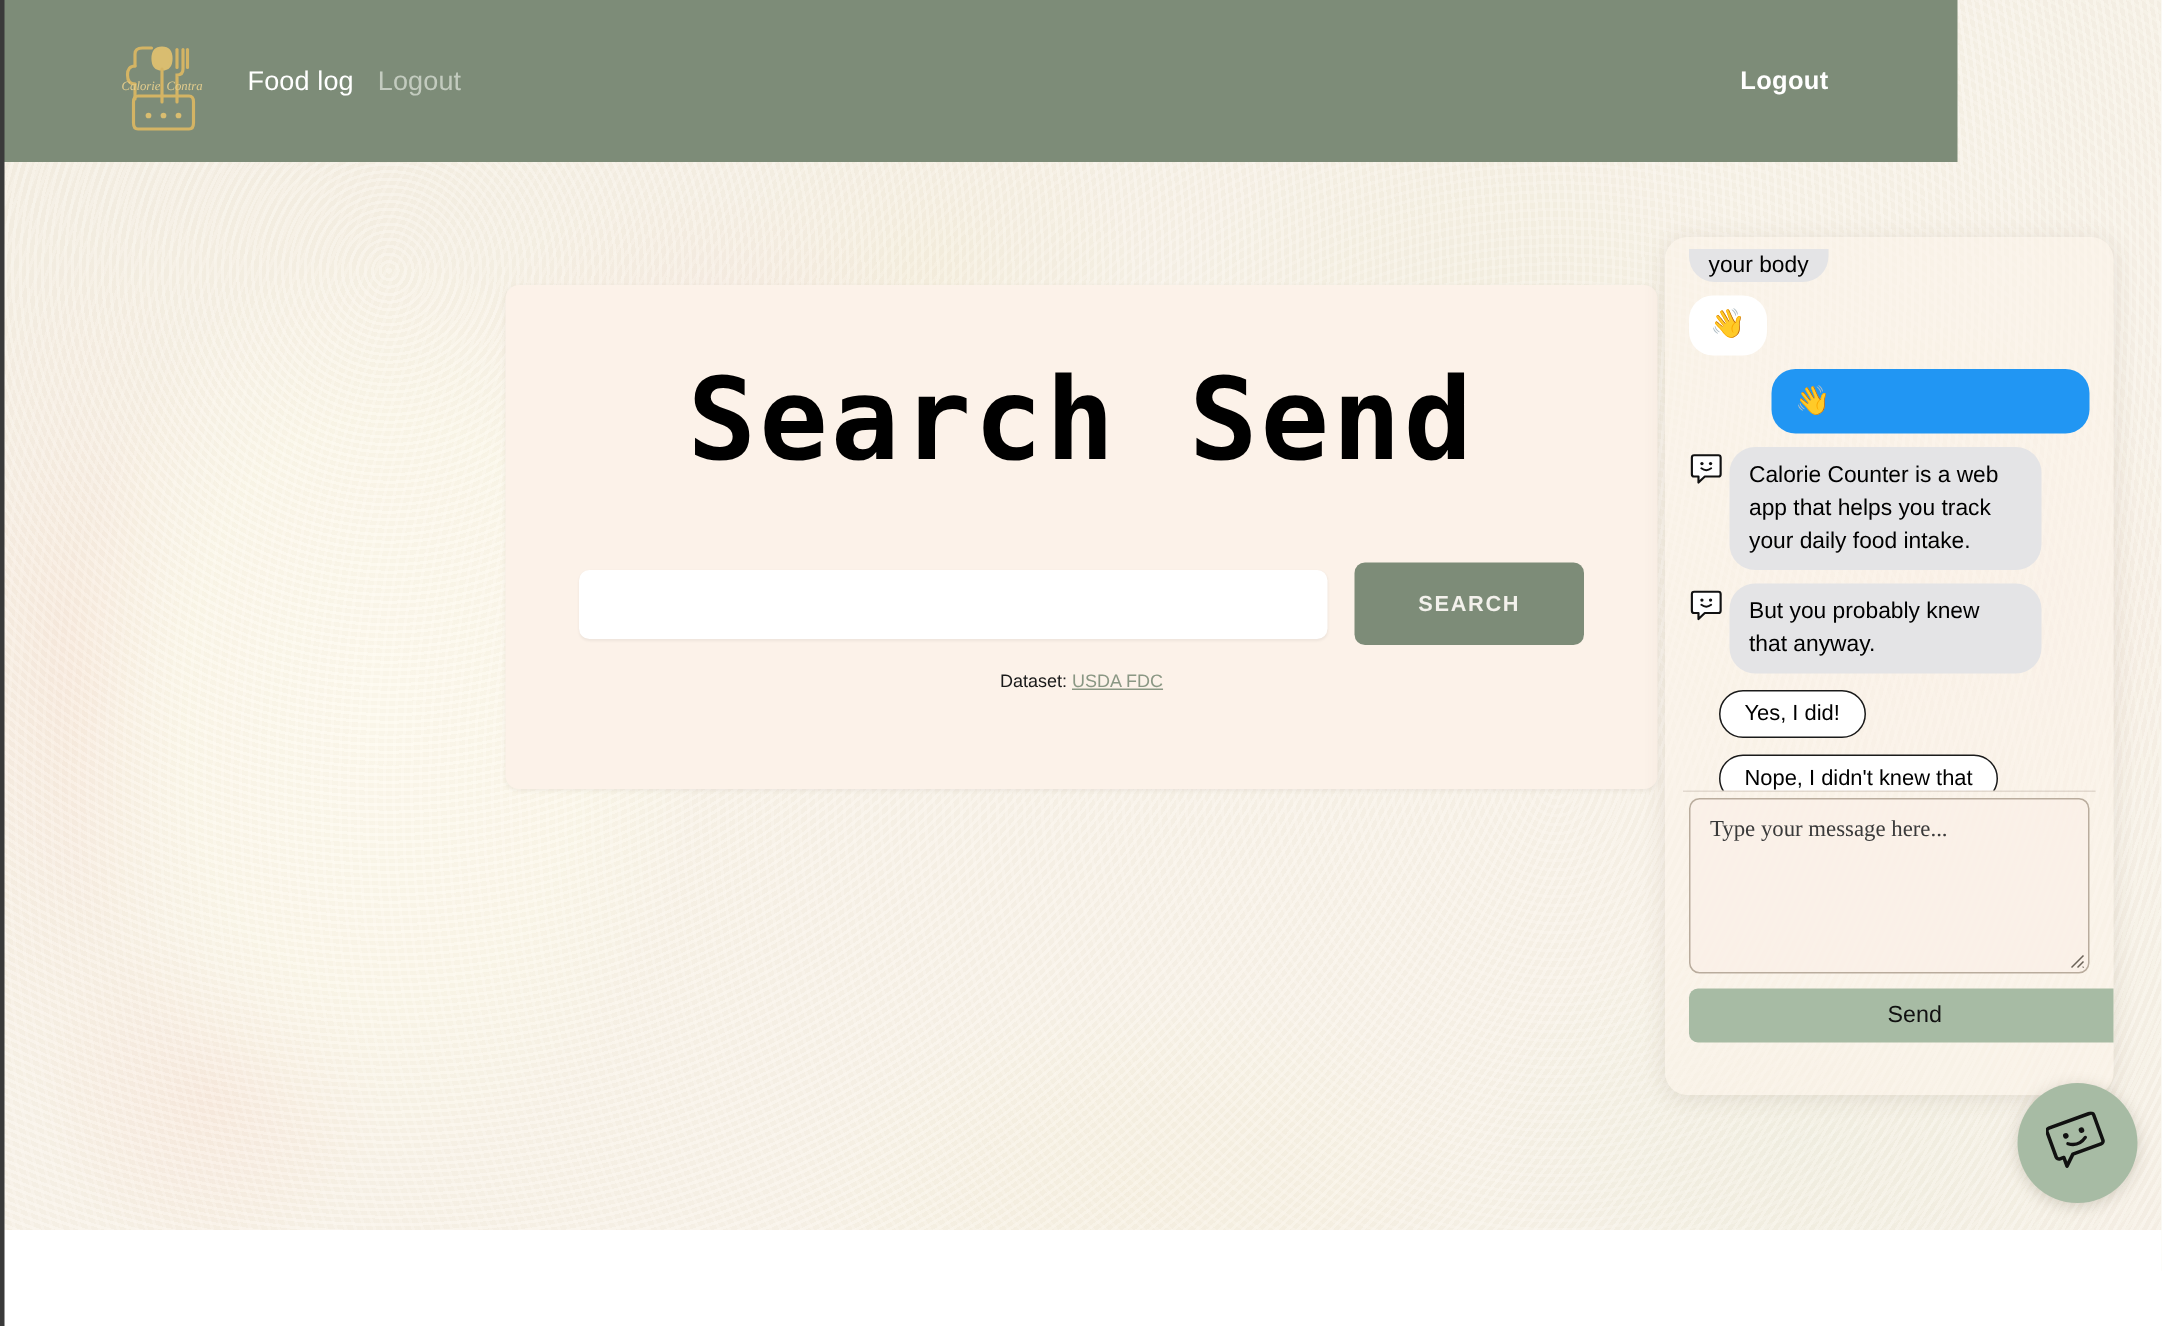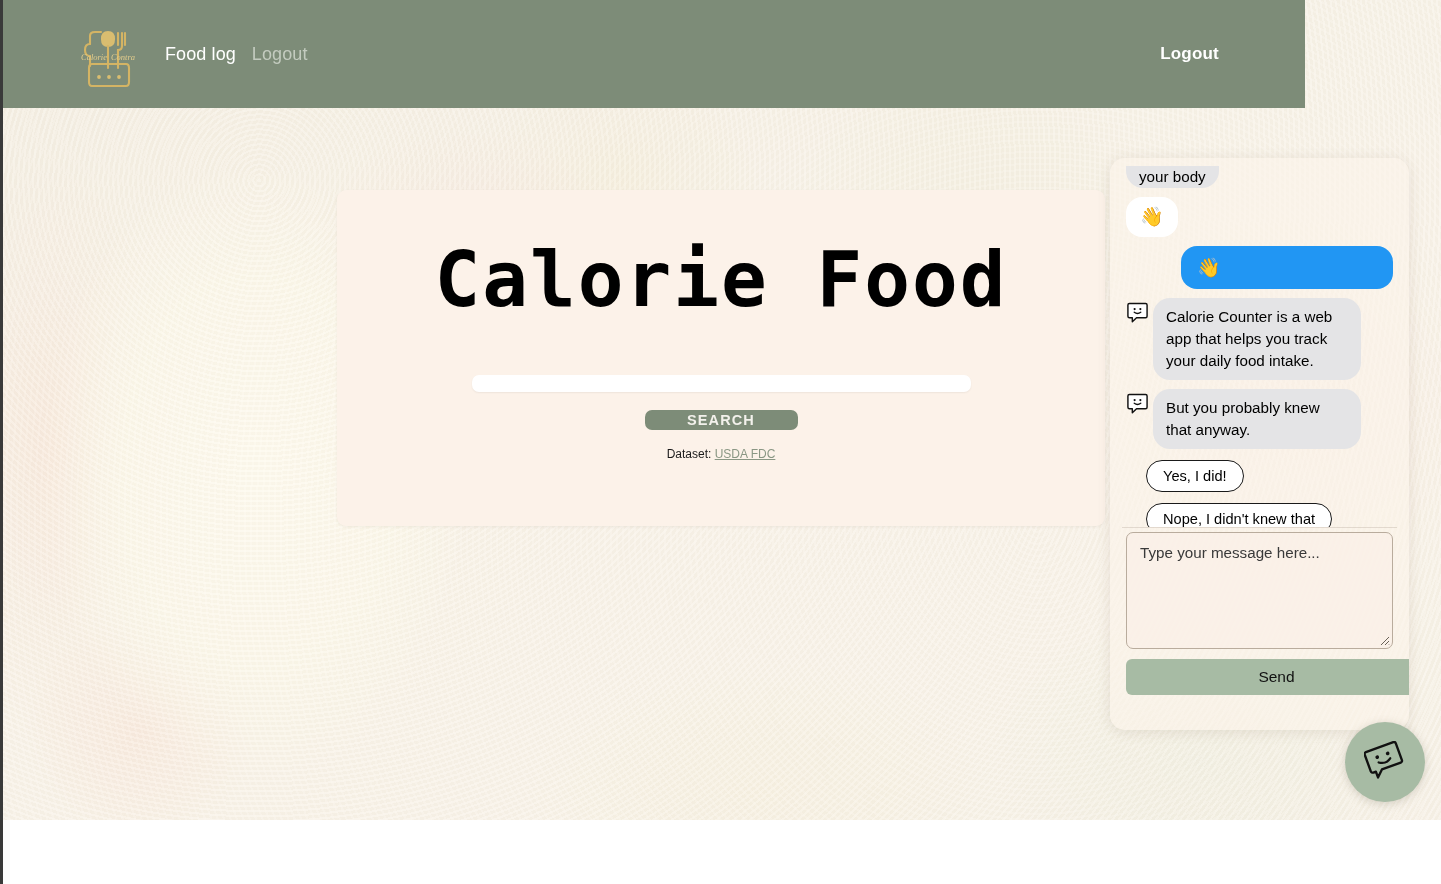--- a/index.html
+++ b/index.html
@@ -140,21 +140,20 @@
     line-height: 1;
   }
   .search-row {
     position: absolute;
     left: 49px; top: 185px;
     width: 670px;
     height: 55px;
     display: flex;
     align-items: center;
     gap: 18px;
-    flex-direction: column;
   }
   .search-input {
     width: 499px;
     height: 46px;
     background: #ffffff;
     border: none;
     border-radius: 7px;
     padding: 0 14px;
     font-family: "Liberation Sans", sans-serif;
     font-size: 15px;
@@ -279,21 +278,21 @@
     width: 299px;
     padding: 0 16px;
   }
   .chat-textarea {
     width: 267px;
     height: 117px;
     background: rgba(250,240,231,.92);
     border: 1px solid #b9ac9d;
     border-radius: 7px;
     padding: 11px 13px;
-    font-family: Liberation Sans, sans-serif;
+    font-family: Liberation Serif, serif;
     font-size: 15.2px;
     color: #1c1c1c;
     resize: none;
     outline: none;
     display: block;
   }
   .chat-textarea::placeholder { color: #3a3a3a; }
   .resize-grip {
     position: absolute;
     right: 19px; top: 103px;
@@ -365,21 +364,21 @@
 
     <div class="nav-links">
       <a class="nav-link active">Food log</a>
       <a class="nav-link muted">Logout</a>
     </div>
 
     <a class="logout-link">Logout</a>
   </nav>
 
   <section class="search-card">
-    <h1 class="search-title">Calorie Food</h1>
+    <h1 class="search-title">Search Send</h1>
 
     <div class="search-row">
       <input class="search-input" type="text" placeholder="" style="">
       <button class="search-button">SEARCH</button>
     </div>
 
     <div class="dataset-line">
       <span>Dataset:</span>
       <a class="dataset-link">USDA FDC</a>
     </div>

